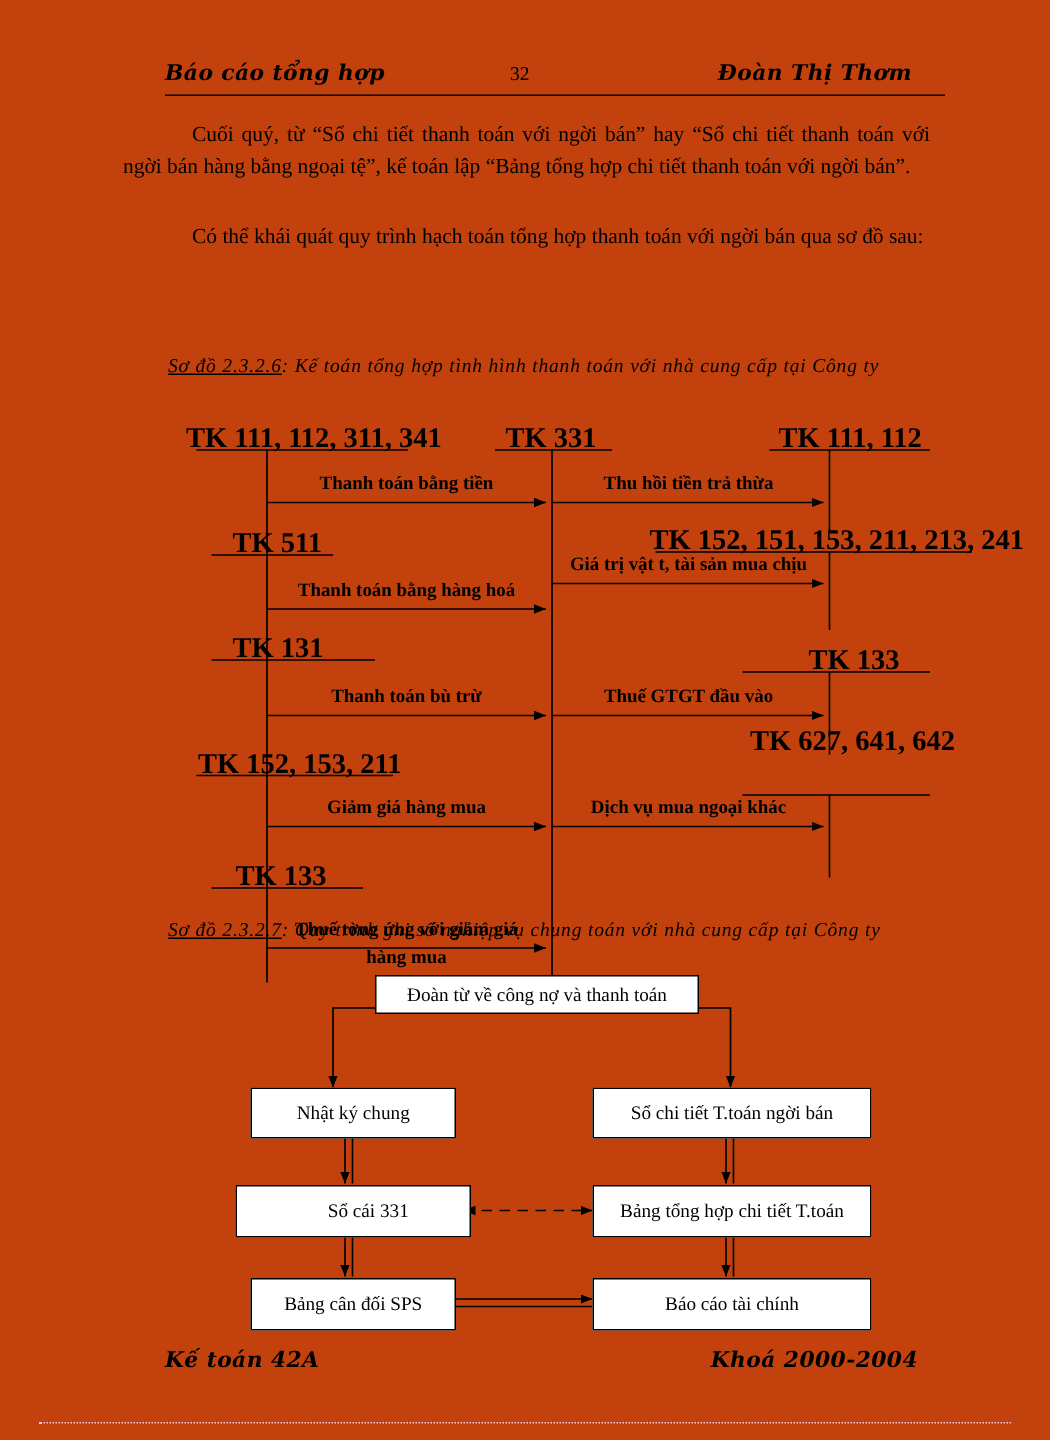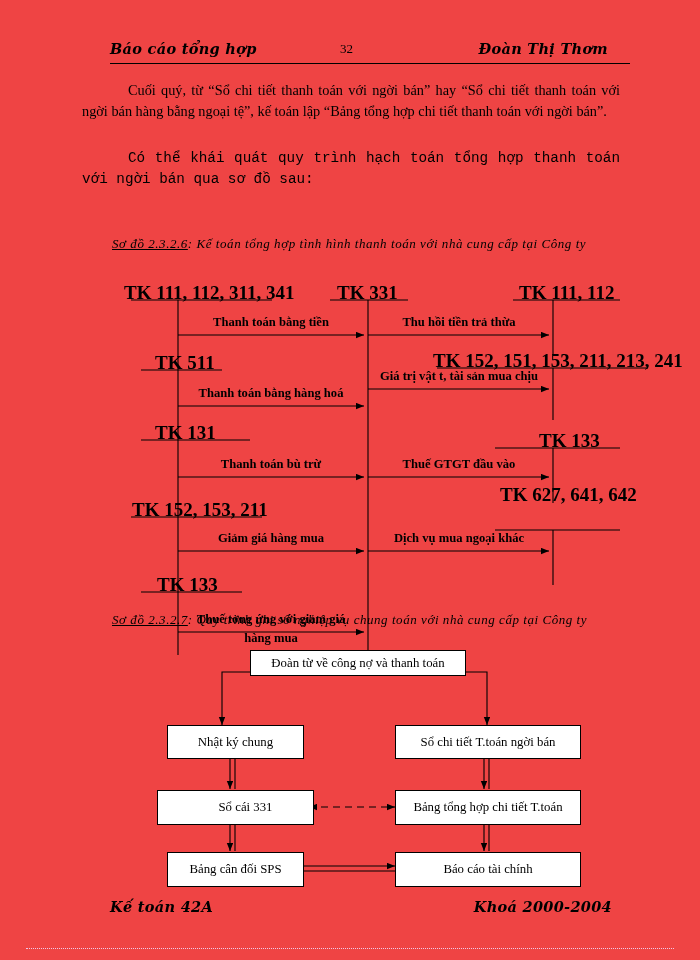--- a/index.html
+++ b/index.html
@@ -8,21 +8,21 @@
     background: #ffffff;
   }
   body {
     font-family: "Liberation Serif", "DejaVu Serif", serif;
     color: #000000;
   }
   #page {
     position: relative;
     width: 700px;
     height: 960px;
-    background: #ef4444;
+    background: #c2410c;
     overflow: hidden;
   }
 
   
   #header {
     position: absolute;
     left: 110px;
     top: 40px;
     width: 520px;
     height: 26px;
@@ -71,21 +71,20 @@
     left: 82px;
     top: 80px;
     width: 538px;
     text-indent: 46px;
   }
   #para2 {
     left: 82px;
     top: 148px;
     width: 538px;
     text-indent: 46px;
-    font-family: Liberation Mono, monospace;
   }
 
   
   .caption {
     position: absolute;
     font-family: Liberation Serif, serif;
     font-style: italic;
     font-size: 13px;
     letter-spacing: 0.55px;
     white-space: nowrap;

